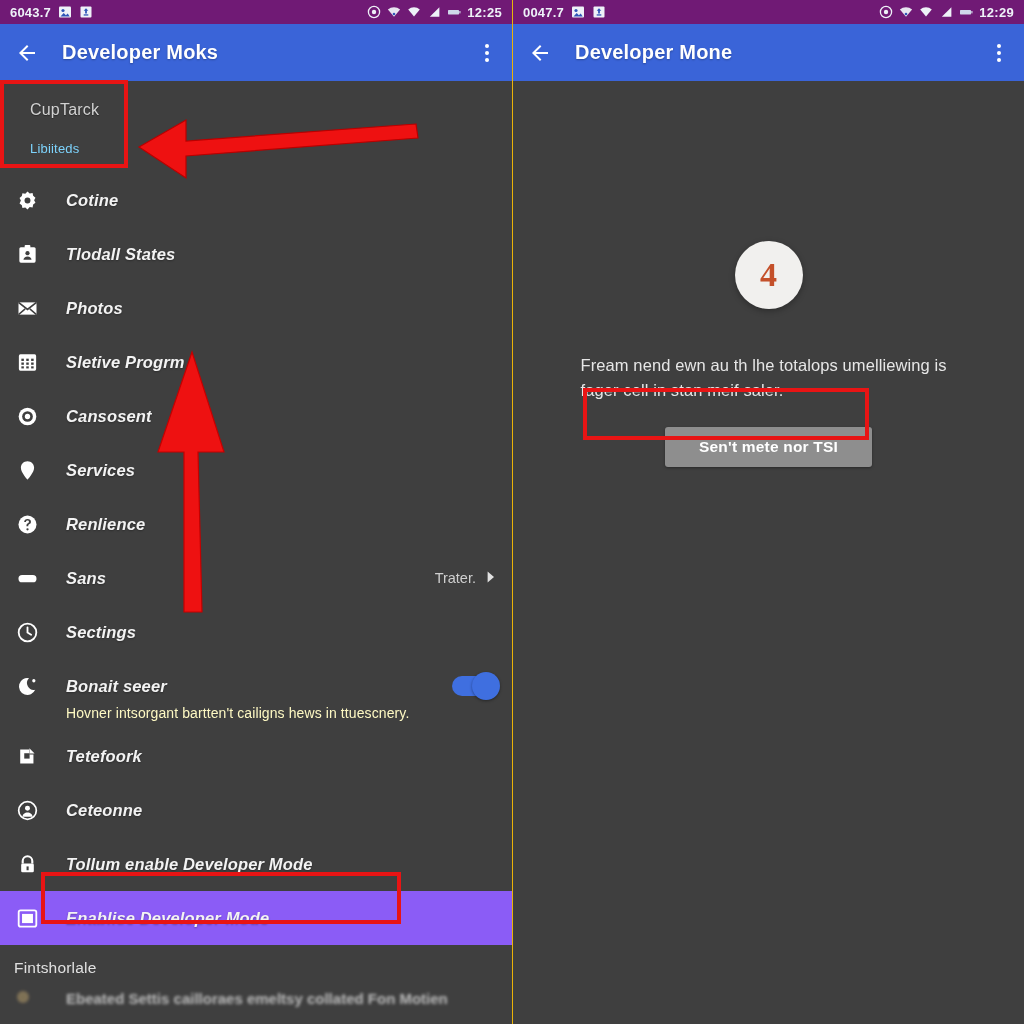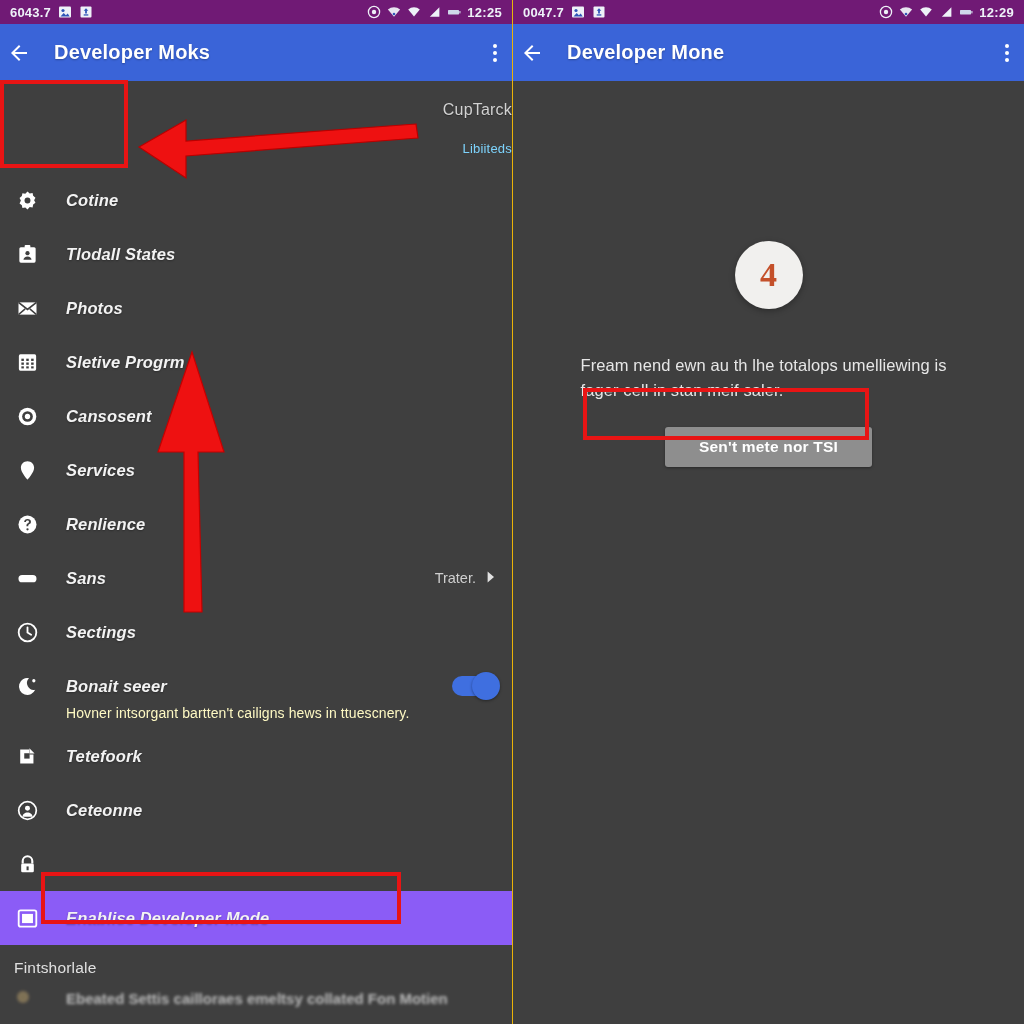--- a/index.html
+++ b/index.html
@@ -16,33 +16,33 @@
                padding:0 10px; color:#eef1f8; font-size:13px; font-weight:700;
                letter-spacing:.2px; }
   .sb-left { display:flex; align-items:center; gap:7px; }
   .sb-right { margin-left:auto; display:flex; align-items:center; gap:6px; }
   .sb-clock { font-size:13px; font-weight:700; letter-spacing:.3px; }
   .sb-ico { display:inline-block; width:14px; height:14px; }
   .sb-ico svg { display:block; width:14px; height:14px; }
 
   
   .appbar { height:57px; background:#3a64d8; display:flex; align-items:center;
-            padding:0 2px; color:#fff; }
+            padding:0 10px; color:#fff; }
   .appbar .back { width:34px; height:34px; display:flex; align-items:center;
                   justify-content:center; cursor:pointer; }
   .appbar .title { font-size:20px; font-weight:700; margin-left:18px;
                    letter-spacing:.2px; text-shadow:0 1px 2px rgba(0,0,0,.28); }
   .appbar .kebab { margin-left:auto; width:30px; height:34px; display:flex;
                    flex-direction:column; align-items:center; justify-content:center; gap:3px; }
   .kebab i { width:4px; height:4px; border-radius:50%; background:#fff; display:block; }
 
   
   .listbody { position:relative; height:943px; background:#3f3f3f; }
 
-  .acct { padding:16px 0 14px 10px; height:92px;text-align:right; }
+  .acct { padding:16px 0 14px 30px; height:92px; }
   .acct .l1 { color:#d2d2d2; font-size:16px; line-height:26px; letter-spacing:.2px;
               text-shadow:0 1px 1px rgba(0,0,0,.35); }
   .acct .l2 { color:#7dd3fc; font-size:13px; line-height:26px; letter-spacing:.2px;margin-top:13px; }
 
   .row { display:flex; align-items:center; height:54px; padding:0 14px; color:#f3f3f3; }
   .row .ic { width:26px; height:26px; display:flex; align-items:center;
              justify-content:center; flex:0 0 26px; }
   .row .ic svg { display:block; }
   .row .lbl { margin-left:26px; font-size:16.5px; font-weight:700;
               letter-spacing:.15px; text-shadow:0 1px 2px rgba(0,0,0,.3);font-style:italic; }
@@ -313,20 +313,21 @@
       </div>
 
       <div class="row">
         <span class="ic">
           <svg width="23" height="23" viewBox="0 0 24 24">
               <path d="M7 11V8.4a5 5 0 0110 0V11" fill="none" stroke="#fff" stroke-width="2.2"></path>
               <rect x="5.4" y="11" width="13.2" height="9.2" rx="1.4" fill="#fff"></rect>
               <rect x="11" y="14" width="2.2" height="4" fill="#3f3f3f"></rect>
             </svg>
         </span>
+        <span class="lbl">Tollum enable Developer Mode</span>
       </div>
 
       <div class="row sel">
         <span class="ic">
           <svg width="23" height="23" viewBox="0 0 24 24">
               <rect x="2.8" y="3.6" width="18.4" height="16.8" rx="2" fill="none" stroke="#fff" stroke-width="1.9"></rect>
               <rect x="6.3" y="7.2" width="11.4" height="9.6" fill="#fff"></rect>
             </svg>
         </span>
         <span class="lbl">Enablise Developer Mode</span>

